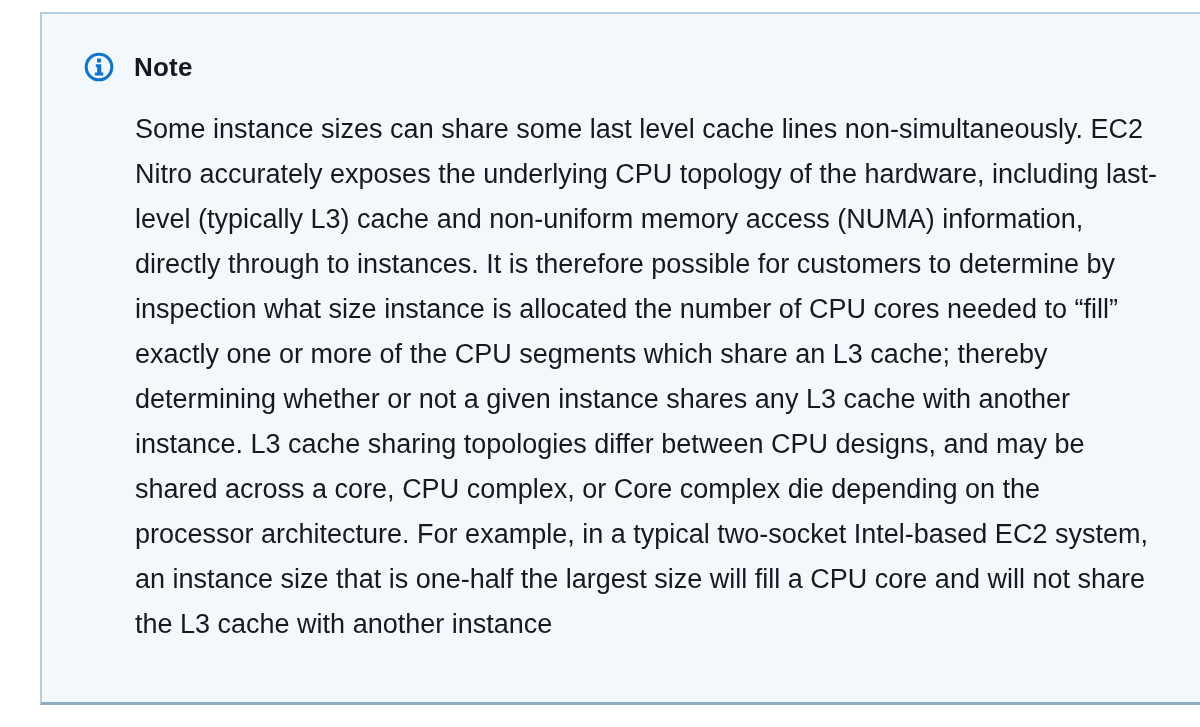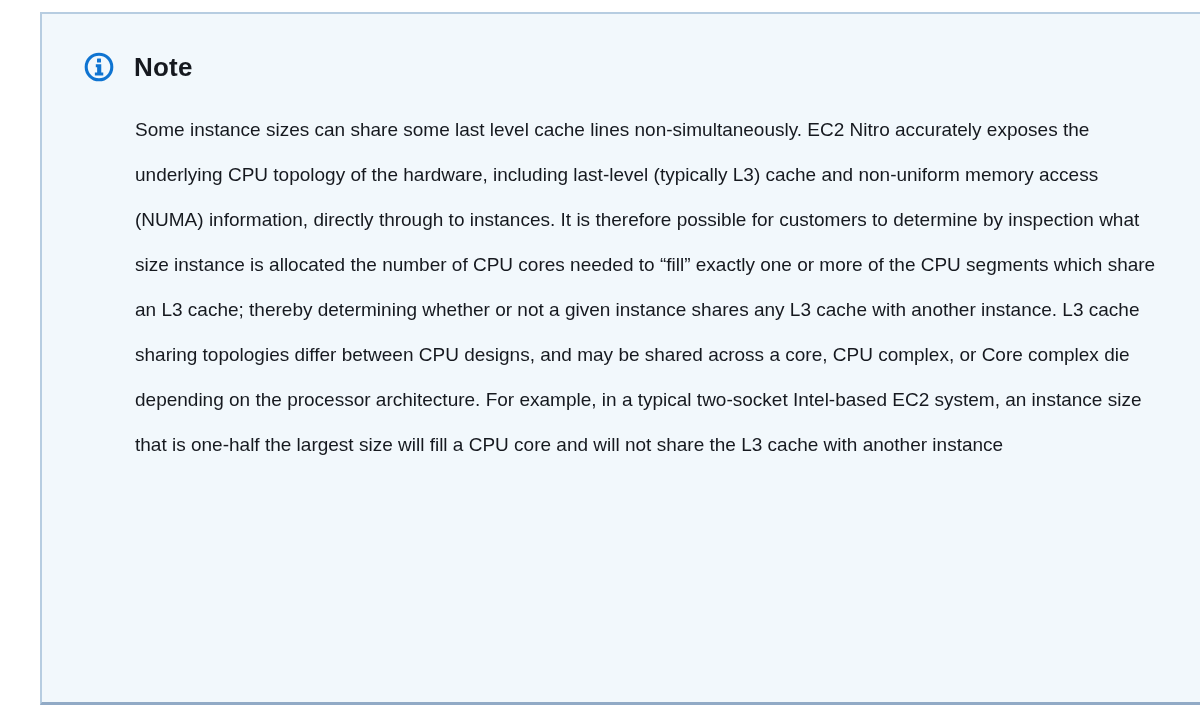--- a/index.html
+++ b/index.html
@@ -51,21 +51,21 @@
   .info-icon svg { display: block; width: 32px; height: 32px; }
   .note-title {
     font-size: 26px;
     font-weight: 700;
     color: var(--text);
     letter-spacing: 0.2px;
   }
   .note-body {
     margin: 24px 0 0 52px;
     max-width: 1034px;
-    font-size: 19px;
+    font-size: 27px;
     line-height: 45px;
     color: var(--text);
   }
 </style>
 </head>
 <body>
 
 <div class="page">
   <div class="note-box">
     <div class="note-header">

